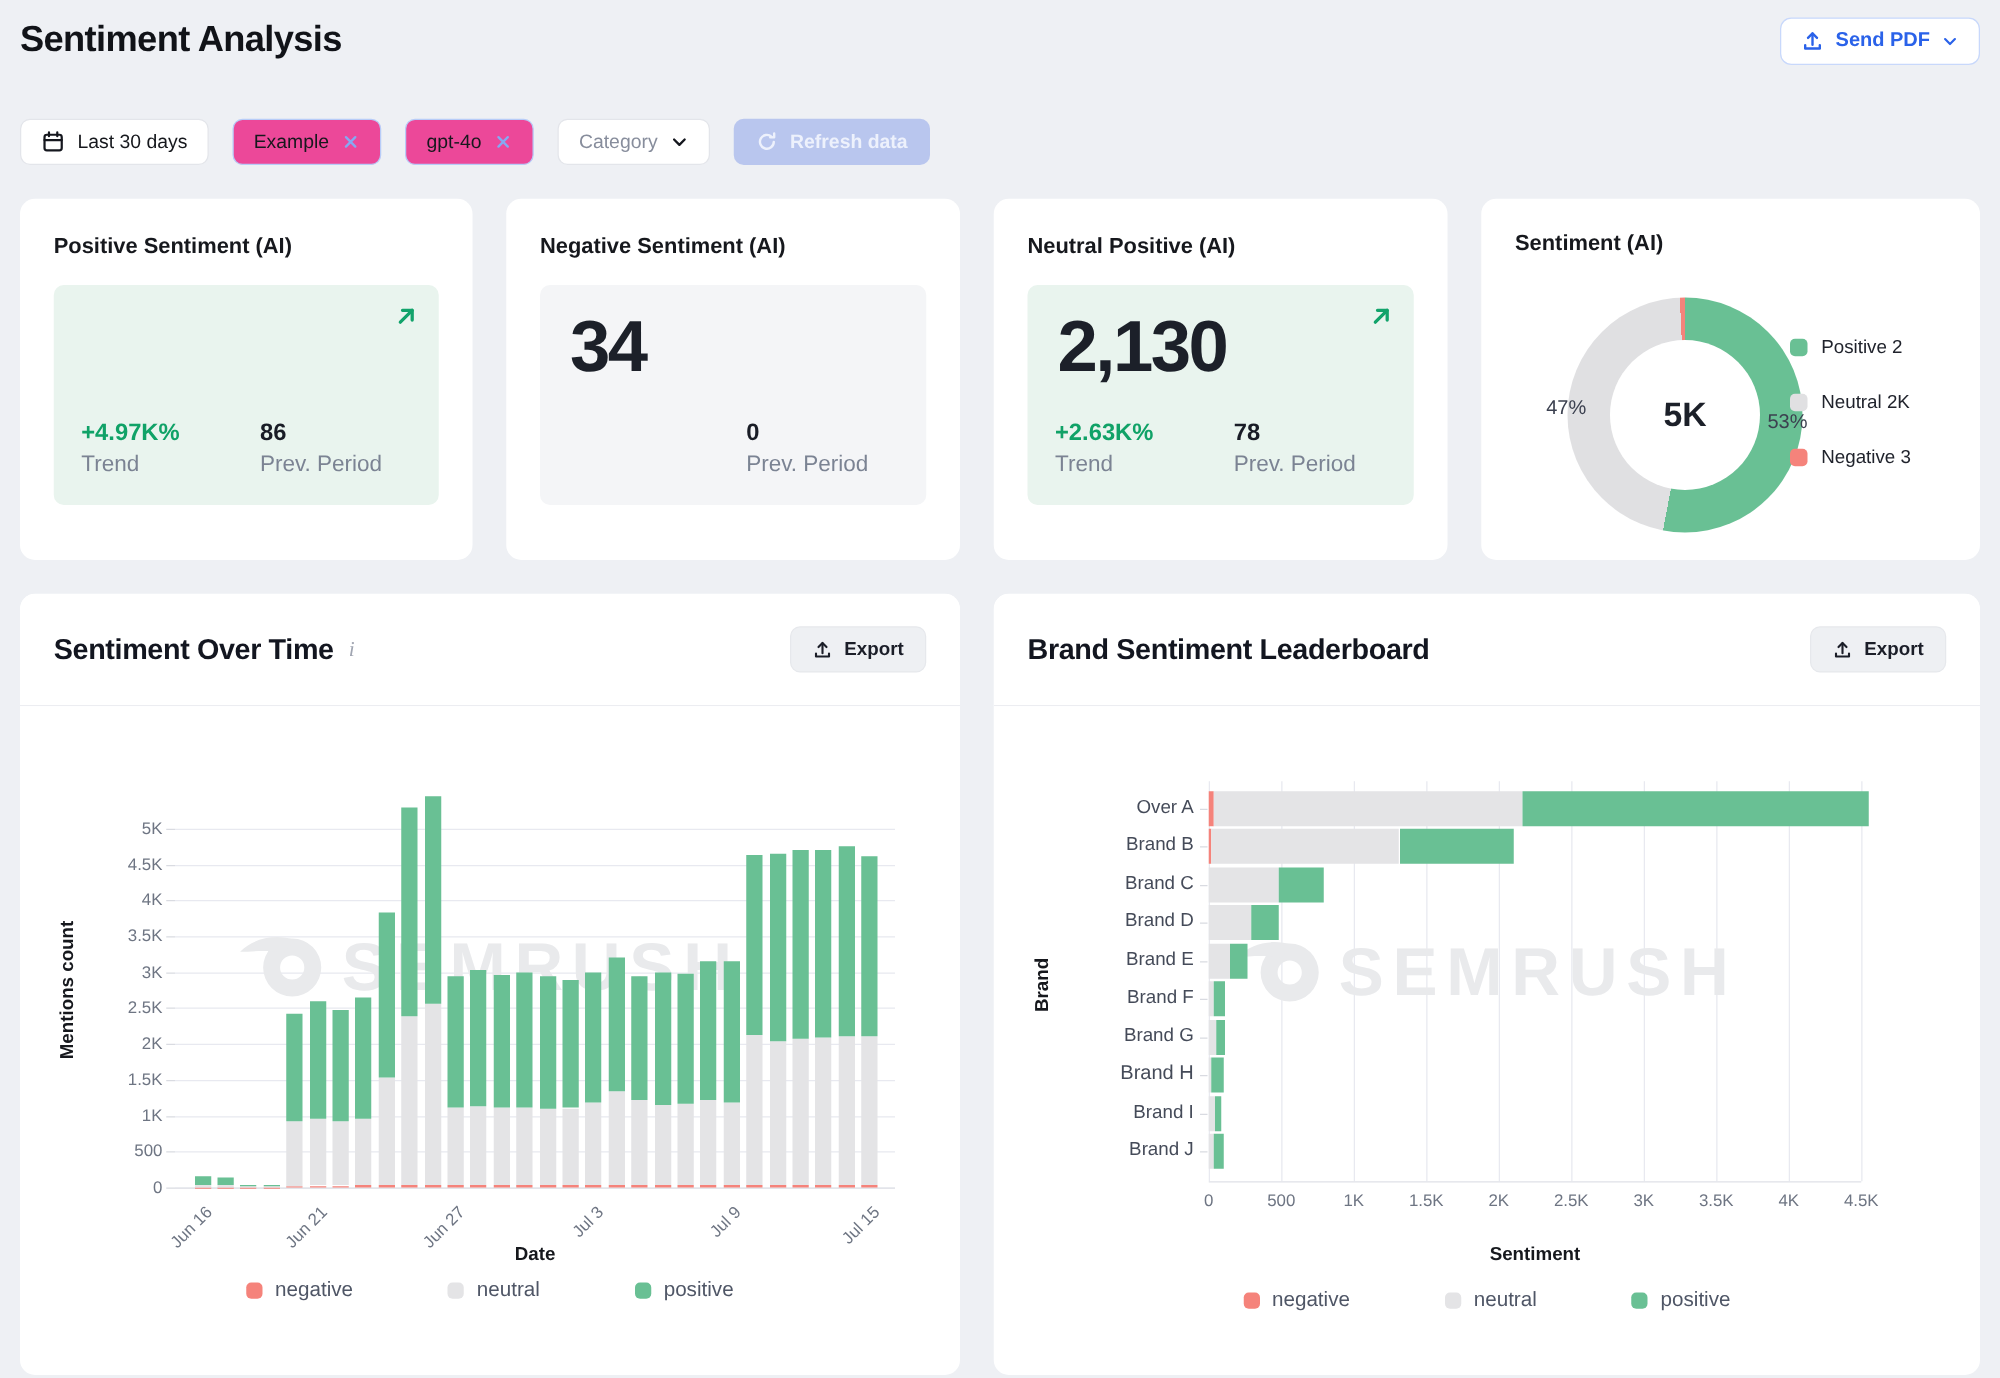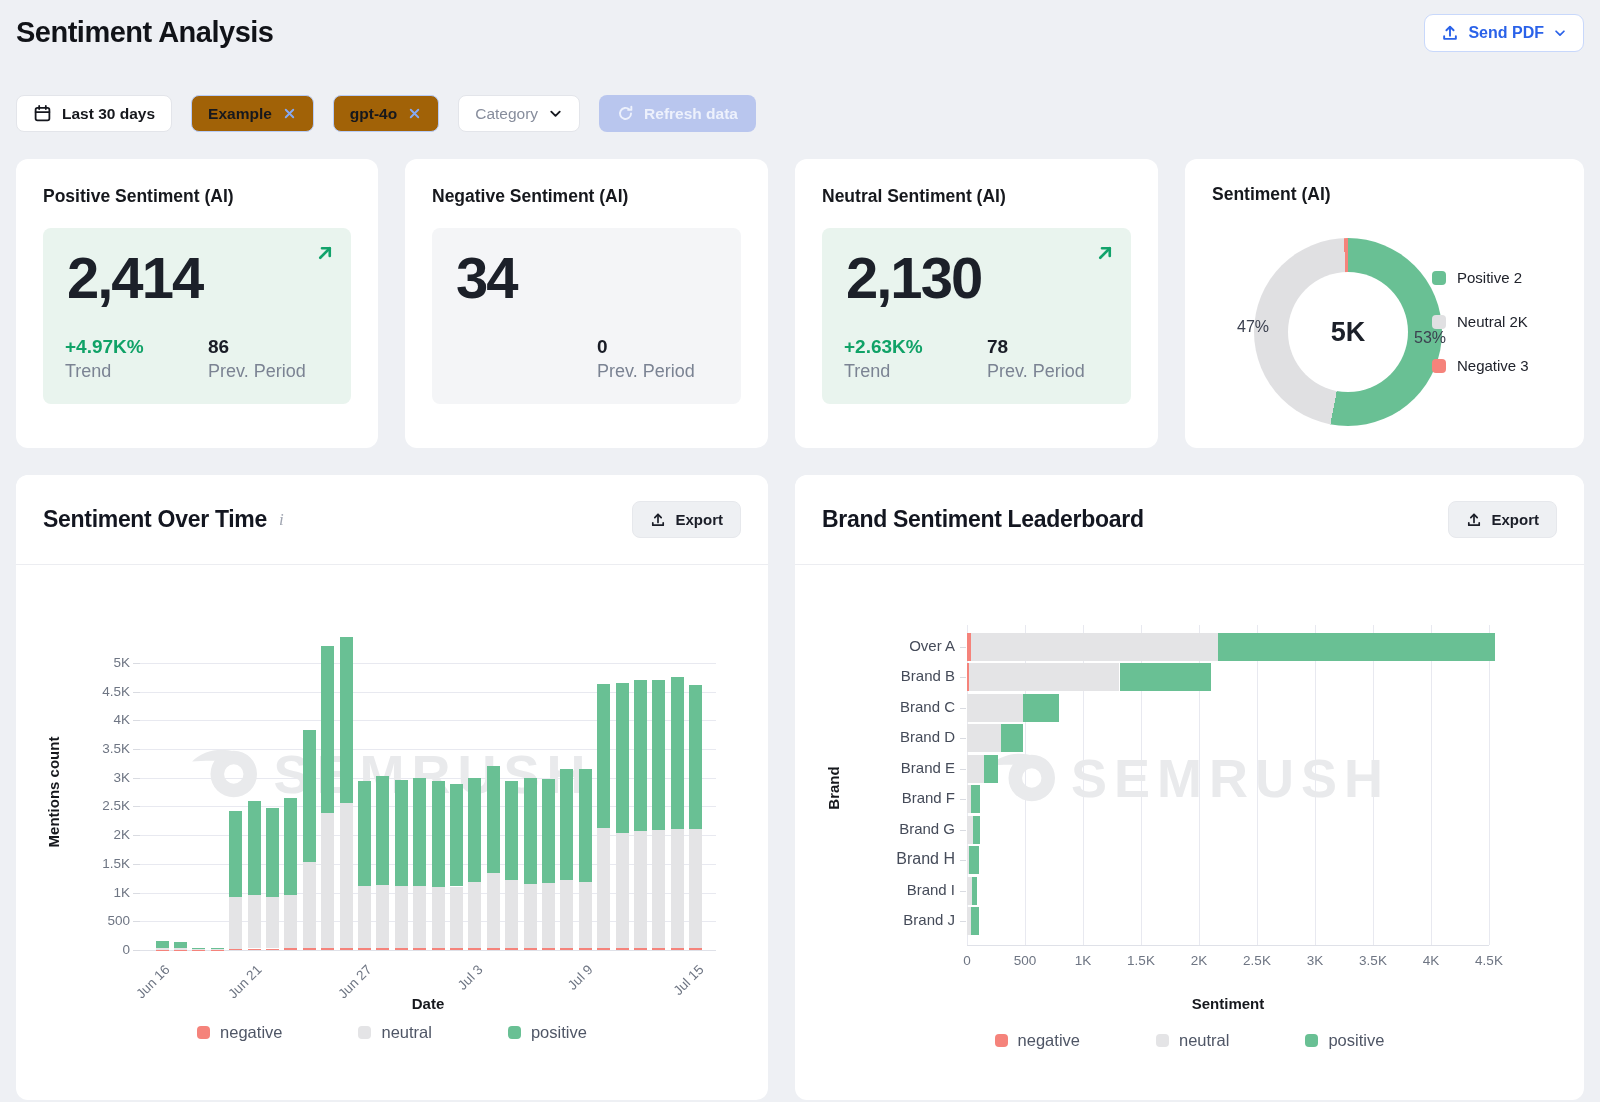--- a/index.html
+++ b/index.html
@@ -16,24 +16,24 @@
   .btn-sendpdf {
     display:flex; align-items:center; gap:9px; height:38px; padding:0 16px;
     background:#fff; border:1px solid #c8d8fb; border-radius:9px;
     color:#2a62e9; font-size:16px; font-weight:700; cursor:pointer;
   }
 
   
   .filter-row { display:flex; align-items:center; gap:19px; margin-top:27px; height:37px; }
   .chip {
     display:flex; align-items:center; gap:10px; height:37px; padding:0 16px;
-    border-radius:8px; font-size:15.5px; font-weight:700; background:#fff;
+    border-radius:8px; font-size:15.5px; font-weight:400; background:#fff;
     border:1px solid #e3e5ea; cursor:pointer; white-space:nowrap;
   }
-  .chip-active { background:#a16207; border-color:#b7ccf8; }
+  .chip-active { background:#ec4899; border-color:#b7ccf8; }
   .chip-category { color:#878d9c; font-weight:500; }
   .btn-refresh {
     display:flex; align-items:center; gap:10px; height:37px; padding:0 18px;
     border:none; border-radius:8px; background:#b9c6ee; color:#edf1fc;
     font-size:15.5px; font-weight:700; cursor:default;
   }
 
   
   .kpi-row { display:grid; grid-template-columns:362px 363px 363px 399px; gap:27px; margin-top:27px; }
   .card { background:#fff; border-radius:12px; position:relative; }
@@ -157,21 +157,20 @@
         </span>
       <span>Refresh data</span>
     </button>
   </div>
 
   <div class="kpi-row">
 
     <div class="card kpi-card">
       <div class="kpi-title">Positive Sentiment (AI)</div>
       <div class="kpi-panel panel-green">
-        <div class="kpi-value">2,414</div>
         <span class="kpi-arrow">
             <svg width="20" height="20" viewBox="0 0 16 16" fill="none" stroke="#12a36b" stroke-width="2.1" stroke-linecap="round" stroke-linejoin="round">
               <path d="M4.2 11.8 11.8 4.2"></path>
               <path d="M5.6 4.2h6.2v6.2"></path>
             </svg>
           </span>
         <div class="kpi-col kpi-col-l">
           <div class="kpi-sub-value trend">+4.97K%</div>
           <div class="kpi-sub-label">Trend</div>
         </div>
@@ -187,21 +186,21 @@
       <div class="kpi-panel panel-gray">
         <div class="kpi-value">34</div>
         <div class="kpi-col kpi-col-r">
           <div class="kpi-sub-value">0</div>
           <div class="kpi-sub-label">Prev. Period</div>
         </div>
       </div>
     </div>
 
     <div class="card kpi-card">
-      <div class="kpi-title">Neutral Sentiment (AI)</div>
+      <div class="kpi-title">Neutral Positive (AI)</div>
       <div class="kpi-panel panel-green">
         <div class="kpi-value">2,130</div>
         <span class="kpi-arrow">
             <svg width="20" height="20" viewBox="0 0 16 16" fill="none" stroke="#12a36b" stroke-width="2.1" stroke-linecap="round" stroke-linejoin="round">
               <path d="M4.2 11.8 11.8 4.2"></path>
               <path d="M5.6 4.2h6.2v6.2"></path>
             </svg>
           </span>
         <div class="kpi-col kpi-col-l">
           <div class="kpi-sub-value trend">+2.63K%</div>

